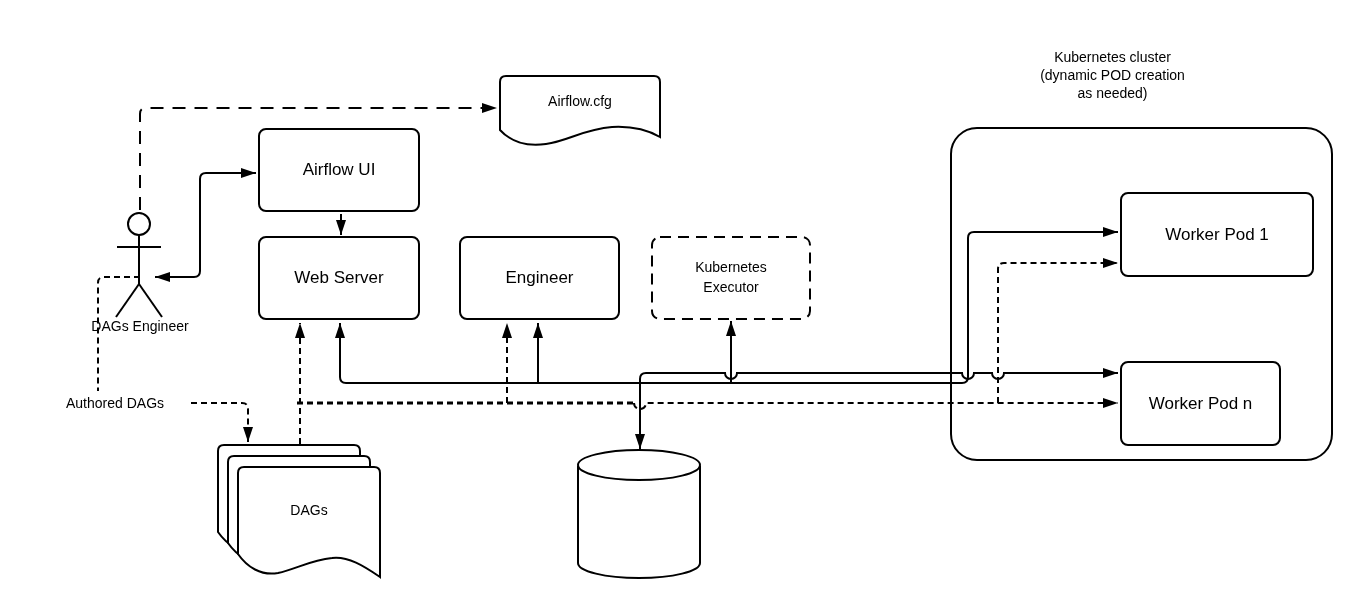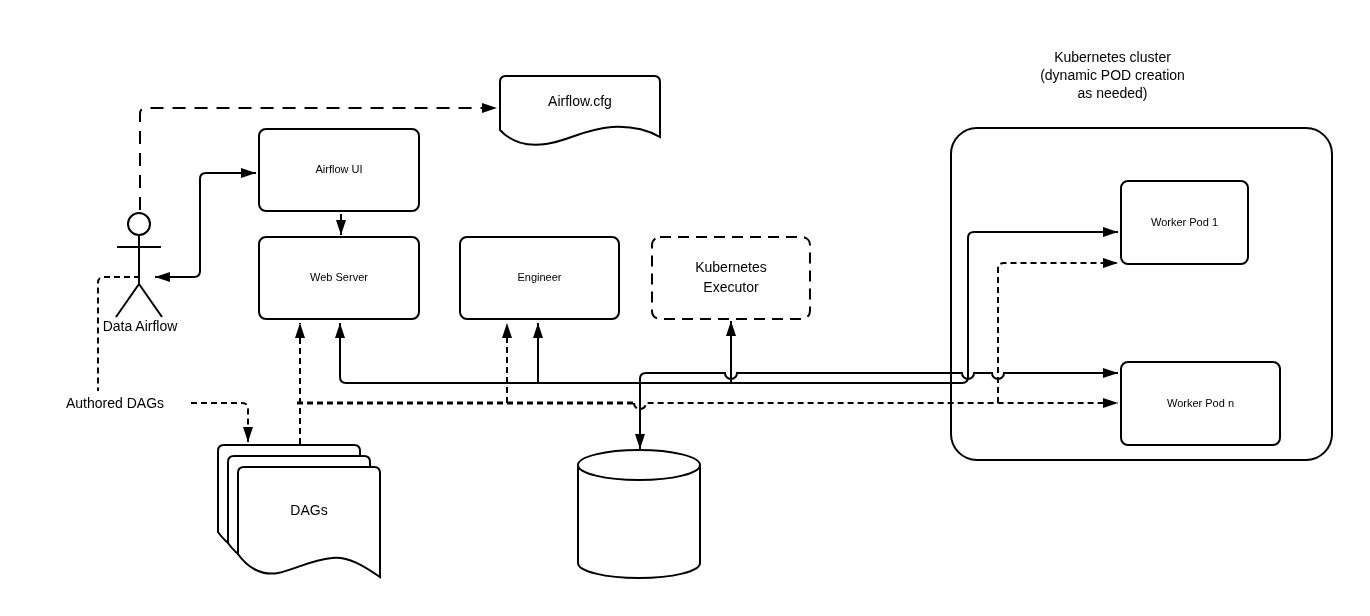--- a/index.html
+++ b/index.html
@@ -1,21 +1,21 @@
 <!DOCTYPE html>
 <html><head>
 <meta charset="utf-8">
 <style>
   html,body{margin:0;padding:0;background:#ffffff;}
   #canvas{position:relative;width:1370px;height:616px;background:#ffffff;overflow:hidden;
           font-family:"Liberation Sans", sans-serif;color:#000;}
   #wires{position:absolute;left:0;top:0;z-index:1;}
   .node{position:absolute;z-index:2;box-sizing:border-box;border:2px solid #000;border-radius:8px;
         background:#fff;display:flex;align-items:center;justify-content:center;
-        font-size:11px;text-align:center;line-height:1.4;}
+        font-size:17px;text-align:center;line-height:1.4;}
   .plain-label{position:absolute;z-index:3;font-size:14px;text-align:center;line-height:1.4;}
   .plain-label span{display:block;}
   .left-label{text-align:left;}
 </style>
 </head>
 <body>
 
 <div id="canvas">
 
   <svg id="wires" width="1370" height="616" viewBox="0 0 1370 616">
@@ -80,21 +80,21 @@
 
   <div class="node" style="left:258px;top:128px;width:162px;height:84px;">
     <span>Airflow UI</span>
   </div>
   <div class="node" style="left:258px;top:236px;width:162px;height:84px;">
     <span>Web Server</span>
   </div>
   <div class="node" style="left:459px;top:236px;width:161px;height:84px;">
     <span>Engineer</span>
   </div>
-  <div class="node" style="left:1120px;top:180px;width:129px;height:85px;">
+  <div class="node" style="left:1120px;top:192px;width:194px;height:85px;">
     <span>Worker Pod 1</span>
   </div>
   <div class="node" style="left:1120px;top:361px;width:161px;height:85px;">
     <span>Worker Pod n</span>
   </div>
 
   <div class="plain-label" style="left:652px;top:237px;width:158px;height:82px;display:flex;align-items:center;justify-content:center;">
     <div>
       <span>Kubernetes</span>
       <span>Executor</span>
@@ -110,20 +110,20 @@
   </div>
 
 
   <div class="plain-label" style="left:985px;top:48px;width:255px;line-height:1.3;">
     <span>Kubernetes cluster</span>
     <span>(dynamic POD creation</span>
     <span>as needed)</span>
   </div>
 
   <div class="plain-label" style="left:68px;top:317px;width:144px;">
-    <span>Data Airflow</span>
+    <span>DAGs Engineer</span>
   </div>
 
   <div class="plain-label left-label" style="left:66px;top:394px;width:126px;">
     <span>Authored DAGs</span>
   </div>
 
 </div>
 
 </body></html>

